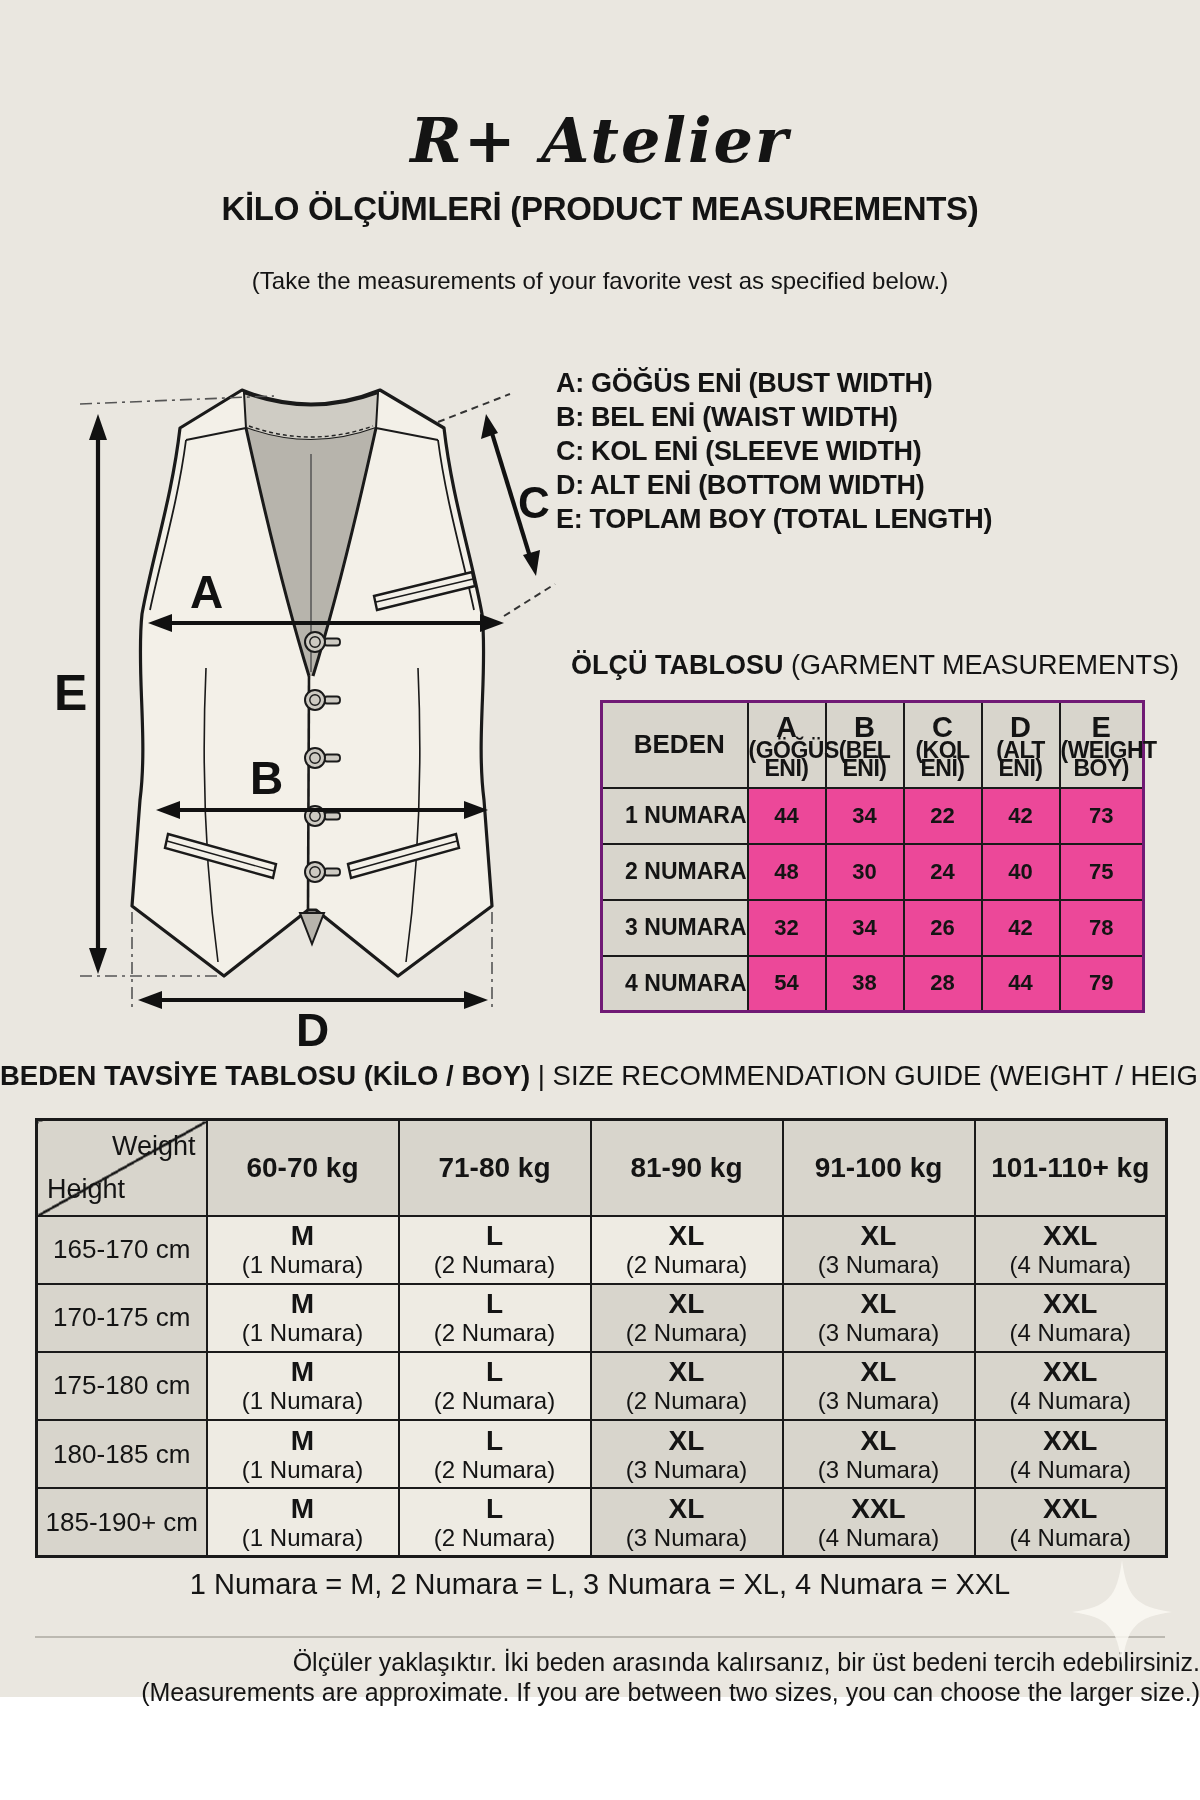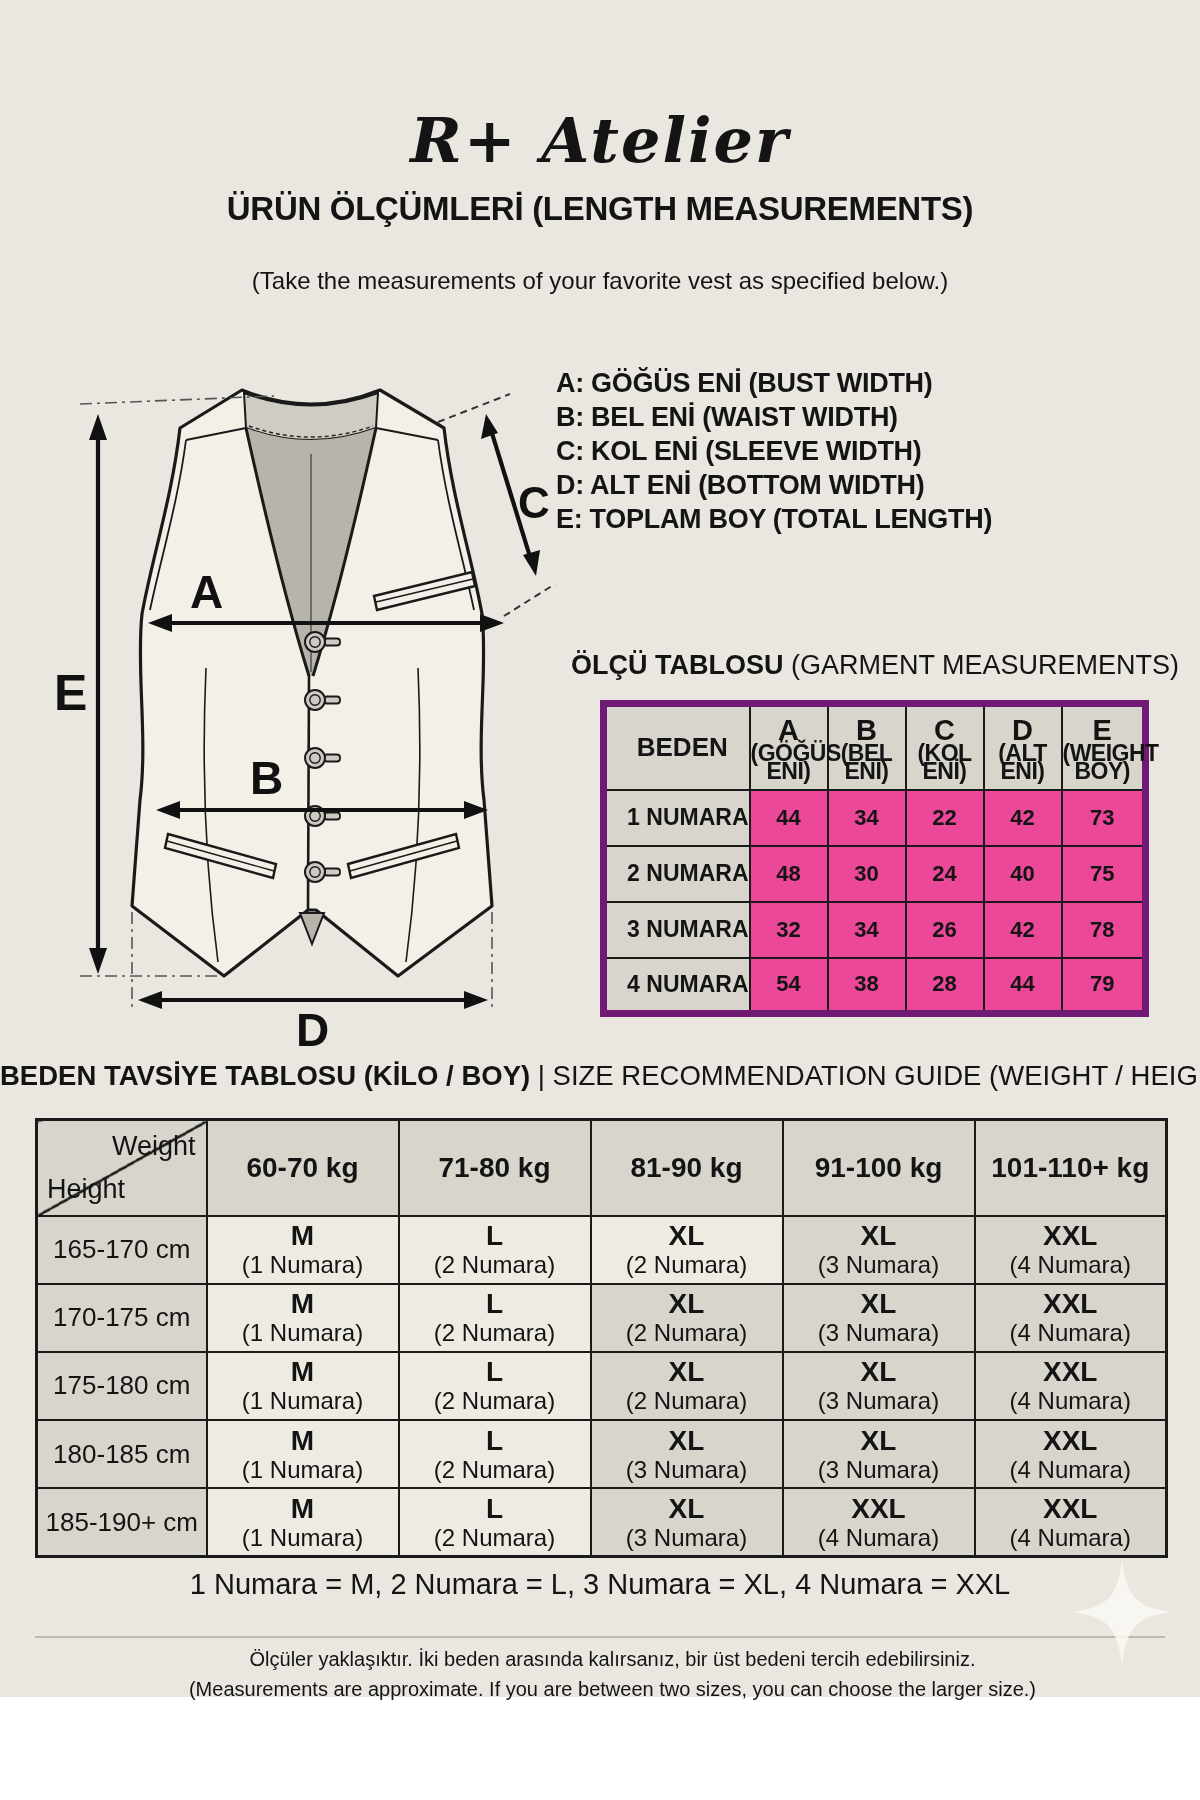--- a/index.html
+++ b/index.html
@@ -24,21 +24,21 @@
   .legend-line { font-size:27px; font-weight:700; line-height:34px; letter-spacing:-0.3px; white-space:nowrap; }
 
   
   #diagram { left:52px; top:338px; width:505px; height:715px; }
 
   
   #gt-heading { left:571px; top:650px; width:600px; text-align:center; font-size:27px; white-space:nowrap; }
   #gt-heading b { font-weight:700;margin-top:16px; }
   #garment-table { left:600px; top:700px; }
   table { border-collapse:collapse; table-layout:fixed; }
-  #garment-table table { width:542px; height:312px; border:7px solid #701a75; }
+  #garment-table table { width:542px; height:312px; border:3px solid #701a75; }
   #garment-table th, #garment-table td { border:2px solid #1a1a1a; text-align:center; vertical-align:middle; }
   #garment-table .hdr { background:#d8d5cc; }
   #garment-table .col-size { width:146px; background:#d8d5cc; font-weight:700; font-size:23px; text-align:right; padding-left:9px; }
   #garment-table thead tr { height:86px; }
   #garment-table tbody tr { height:56px; }
   .gt-letter { font-size:29px; font-weight:700; line-height:28px; }
   .gt-sub { font-size:23px; font-weight:700; line-height:18px; letter-spacing:-0.5px; }
   #garment-table td.val { font-size:22px; font-weight:600; background:#ec4899; }
 
   
@@ -56,34 +56,34 @@
   .corner-weight { position:absolute; top:10px; right:10px; font-size:27px; font-weight:400; }
   .corner-height { position:absolute; bottom:10px; left:9px; font-size:27px; font-weight:400; }
   #size-table th.wcol { font-size:28px; font-weight:700; }
   #size-table td.hrow { background:#d8d5cc; font-size:26px; font-weight:500; }
   #size-table td.cell.shaded { background:#d8d5cc; }
   .cell-size { font-size:28px; font-weight:700; line-height:31px; }
   .cell-num { font-size:24px; font-weight:400; line-height:28px; }
 
   #equivalence { left:0; top:1568px; width:1200px; text-align:center; font-size:29px; font-weight:500; }
   #divider { left:35px; top:1636px; width:1130px; height:2px; background:#bcb9b1; }
-  .footer-line { left:0; width:1200px; text-align:center; font-size:20px;padding-left:25px; }
+  .footer-line { left:0; width:1200px; text-align:right; font-size:25px;padding-left:25px; }
   #footer-tr { top:1648px; }
   #footer-en { top:1678px; }
 
   #sparkle { left:1072px; top:1560px; width:100px; height:105px; }
 </style>
 </head>
 <body>
 
 <div id="canvas">
   <div id="panel"></div>
 
   <div class="abs" id="brand">R+ Atelier</div>
-  <div class="abs" id="main-title">ÜRÜN ÖLÇÜMLERİ (LENGTH MEASUREMENTS)</div>
+  <div class="abs" id="main-title">KİLO ÖLÇÜMLERİ (PRODUCT MEASUREMENTS)</div>
   <div class="abs subtitle" id="subtitle-en">(Take the measurements of your favorite vest as specified below.)</div>
 
   <div class="abs" id="legend">
     <div class="legend-line">A: GÖĞÜS ENİ (BUST WIDTH)</div>
     <div class="legend-line">B: BEL ENİ (WAIST WIDTH)</div>
     <div class="legend-line">C: KOL ENİ (SLEEVE WIDTH)</div>
     <div class="legend-line">D: ALT ENİ (BOTTOM WIDTH)</div>
     <div class="legend-line">E: TOPLAM BOY (TOTAL LENGTH)</div>
   </div>
 

